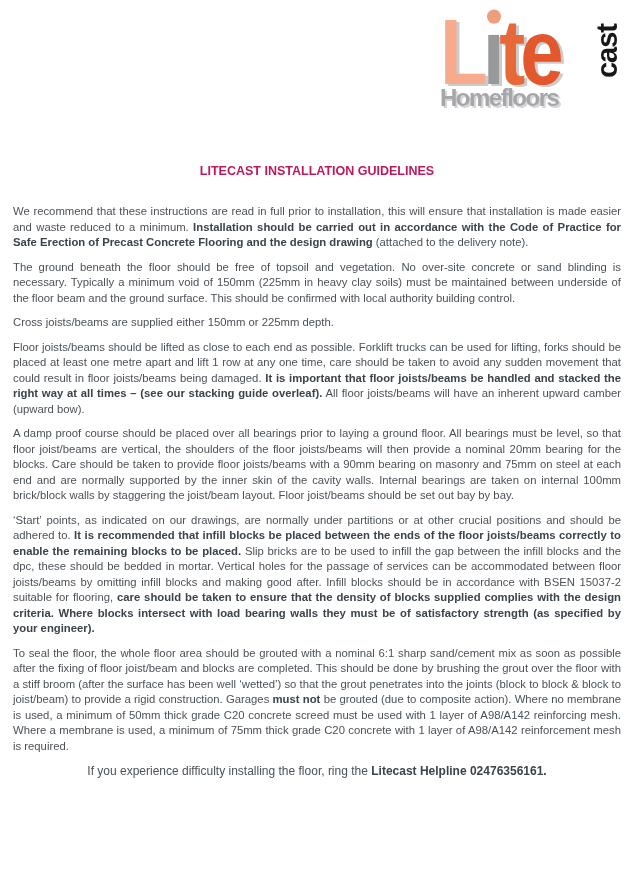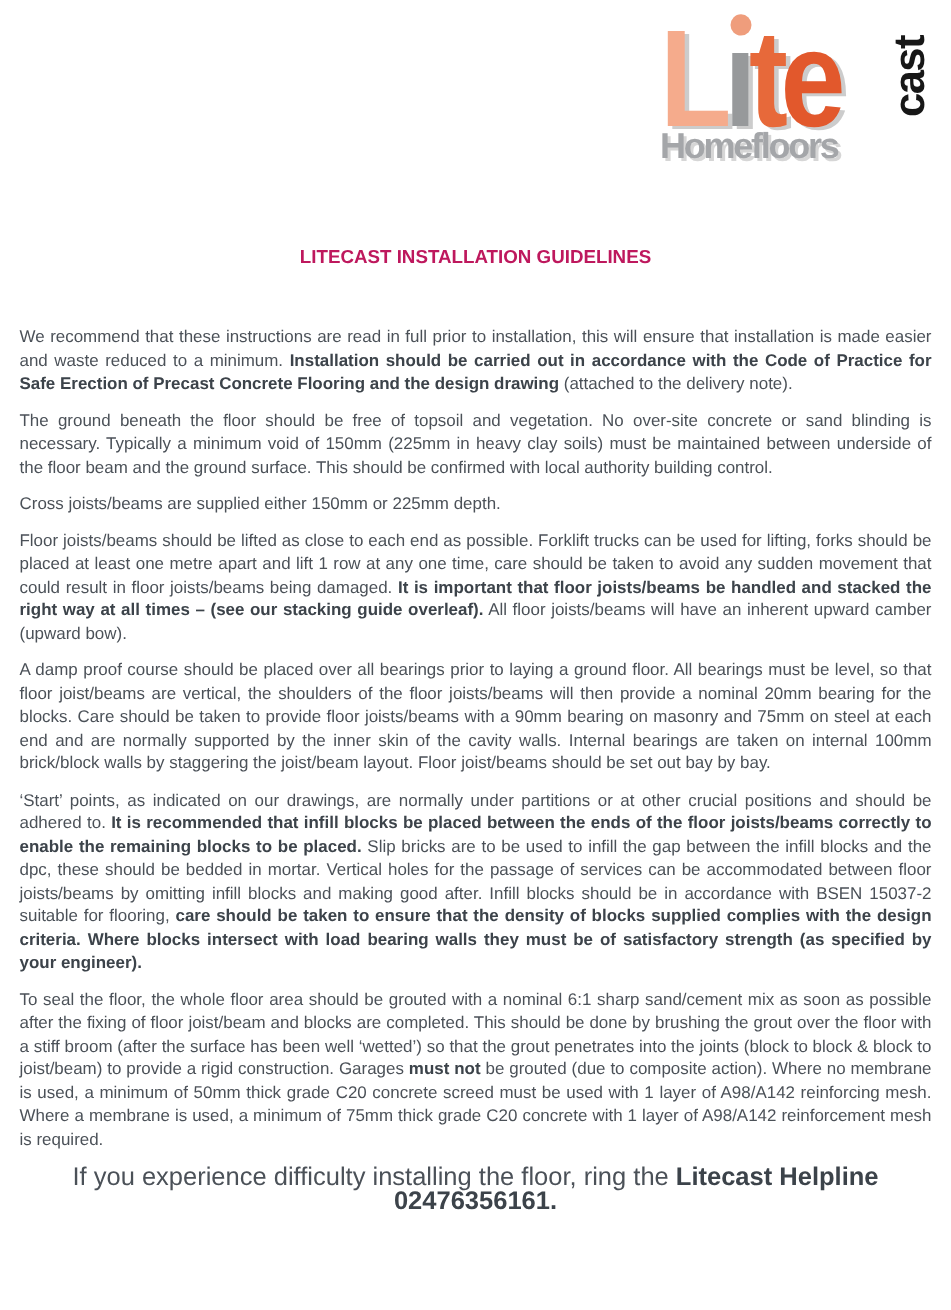--- a/index.html
+++ b/index.html
@@ -34,29 +34,29 @@
     text-shadow:2px 2px 0 rgba(120,120,120,.3);
     white-space:nowrap;
   }
   
   .title-block{
     position:absolute;top:162px;left:0;width:634px;
     text-align:center;font-weight:bold;font-size:12.5px;line-height:18px;
   }
   
   .body{
-    position:absolute;top:218px;left:13px;width:608px;
+    position:absolute;top:204px;left:13px;width:608px;
     font-size:11.3px;line-height:15.5px;text-align:justify;
   }
   .para{margin:0 0 9px 0;}
   .b{font-weight:bold;}
   
   .footer{
     margin-top:2px;
-    text-align:center;font-size:17px;line-height:16px;
+    text-align:center;font-size:12px;line-height:16px;
   }
 </style>
 </head>
 <body>
 
 <div class="page">
 
   <div class="logo">
     <div class="lite"><span class="logo-letter" style="color: rgb(245, 171, 140);">L</span><span class="logo-letter" style="color: rgb(151, 153, 155);">ı<i class="idot" style="background: rgb(239, 157, 124);"></i></span><span class="logo-letter" style="color: rgb(231, 105, 58);">t</span><span class="logo-letter" style="color: rgb(226, 88, 44);">e</span></div>
     <div class="cast" style="color: rgb(23, 23, 23);">cast</div>

